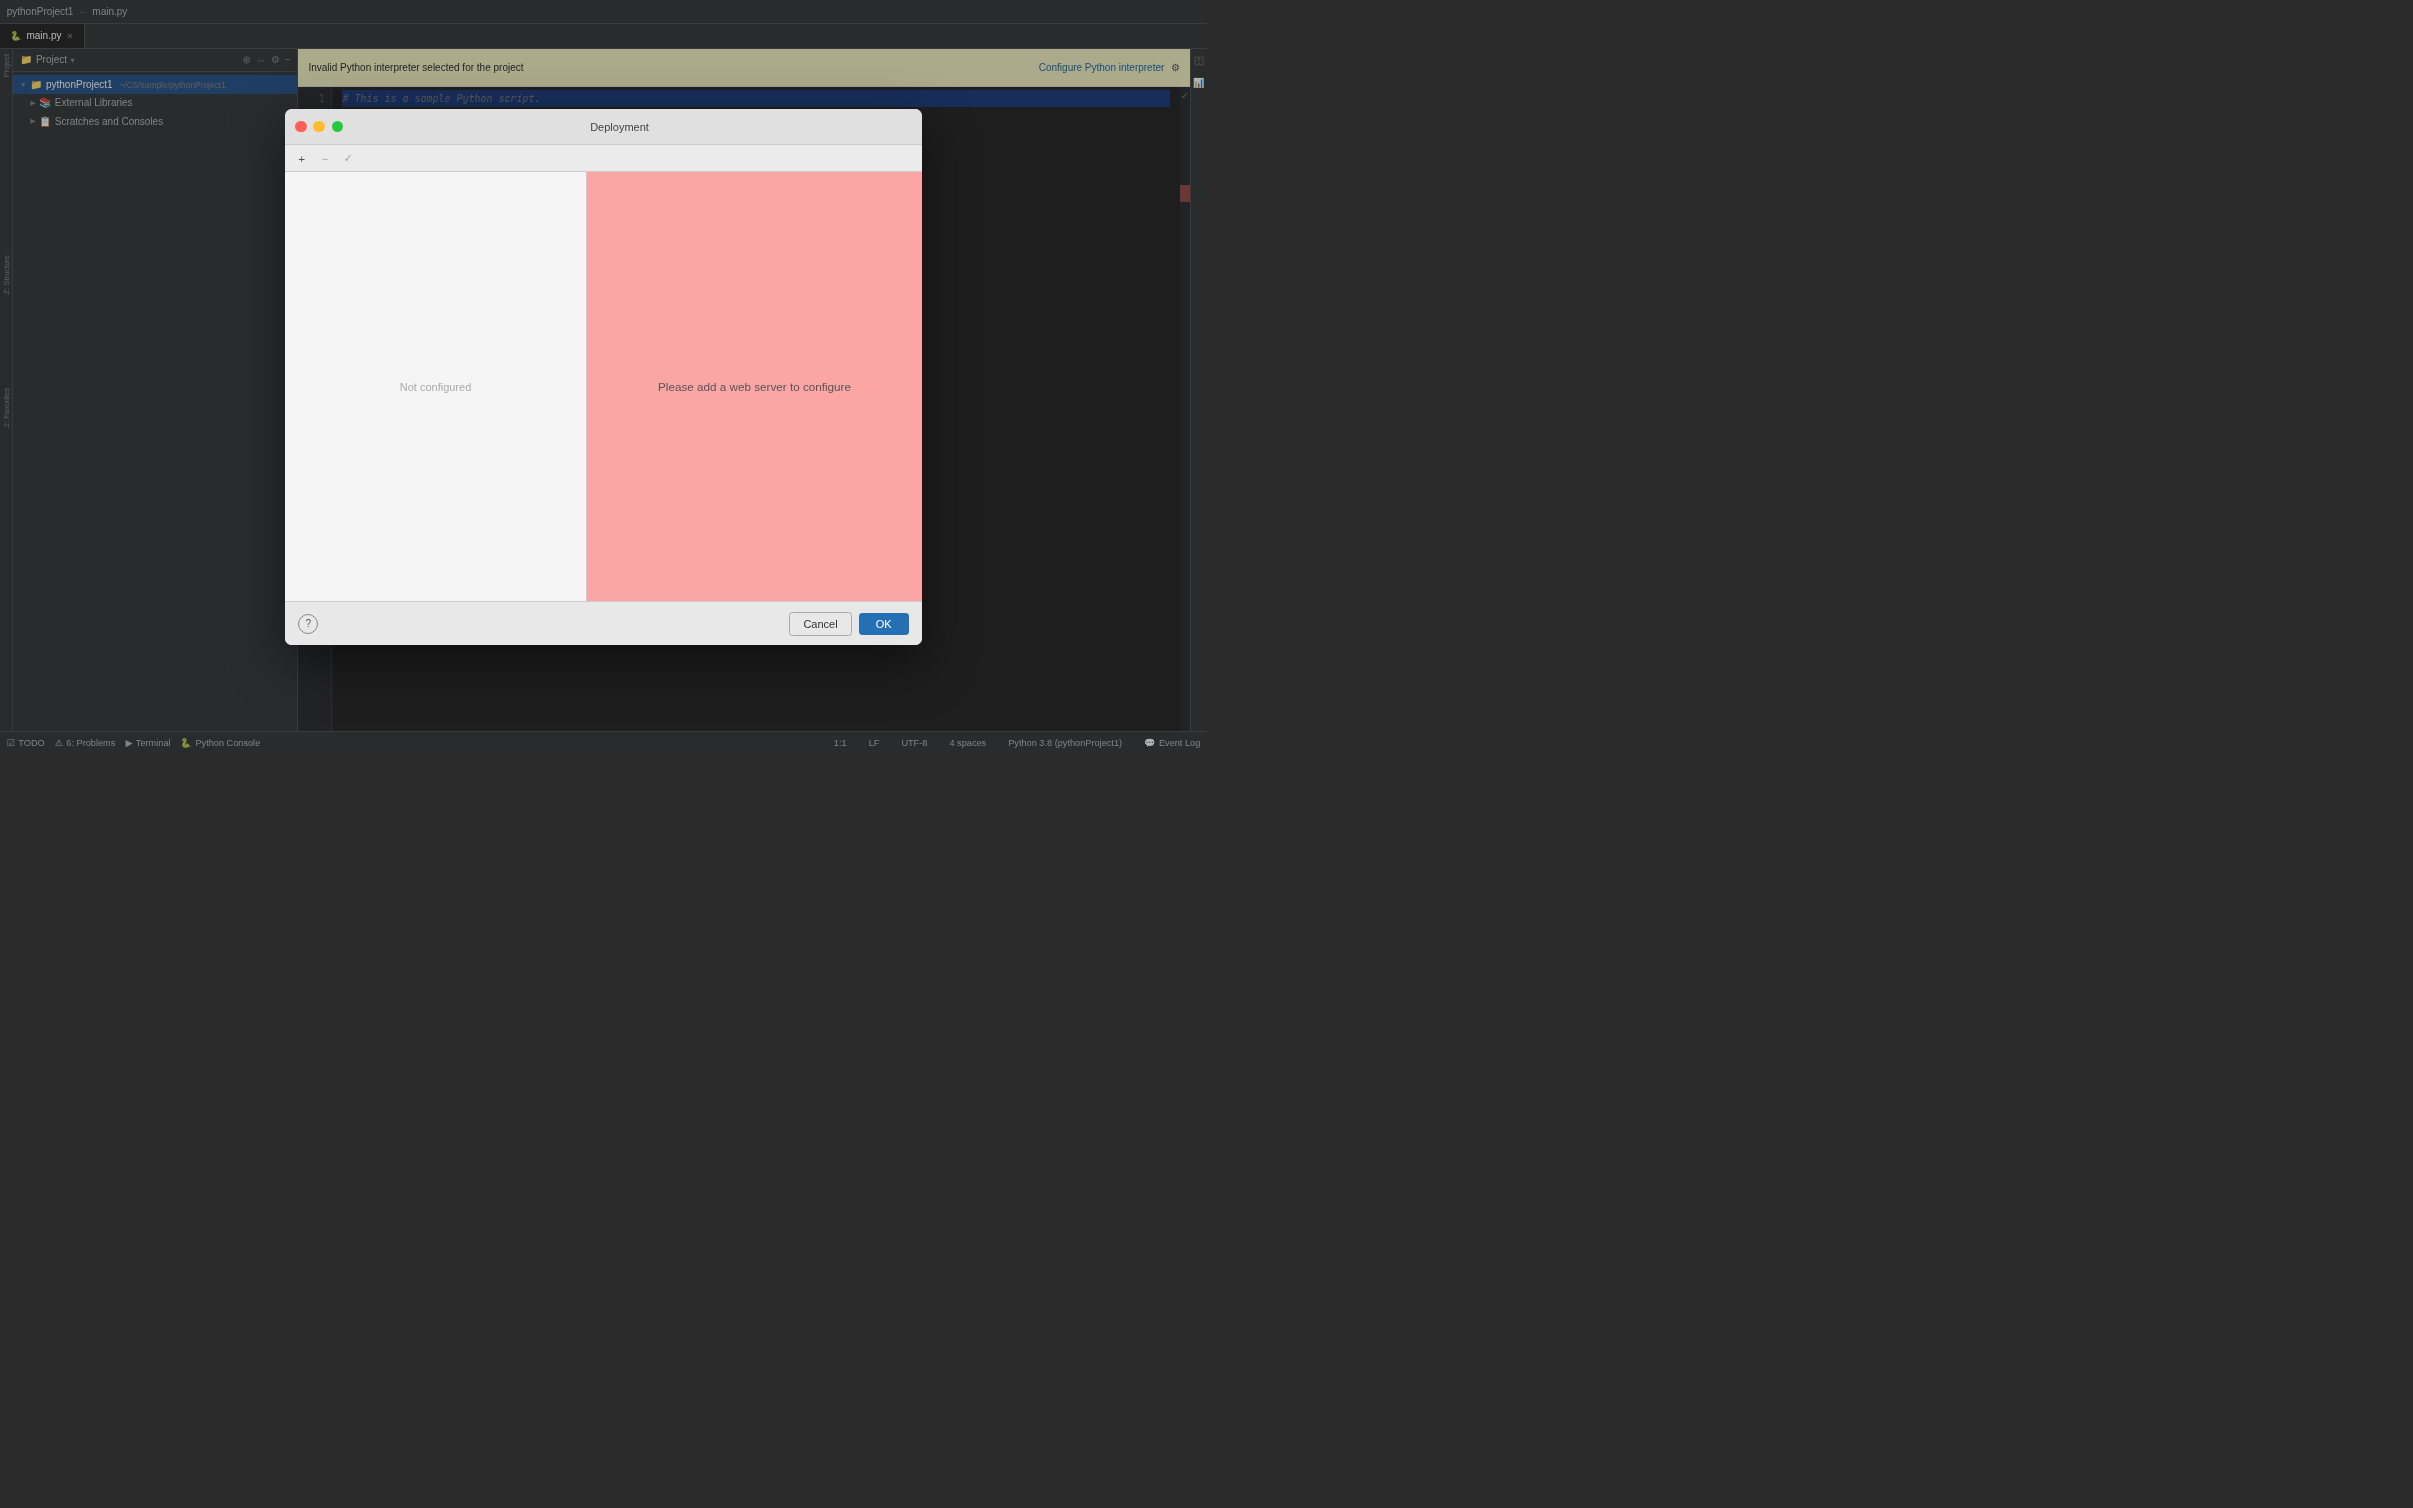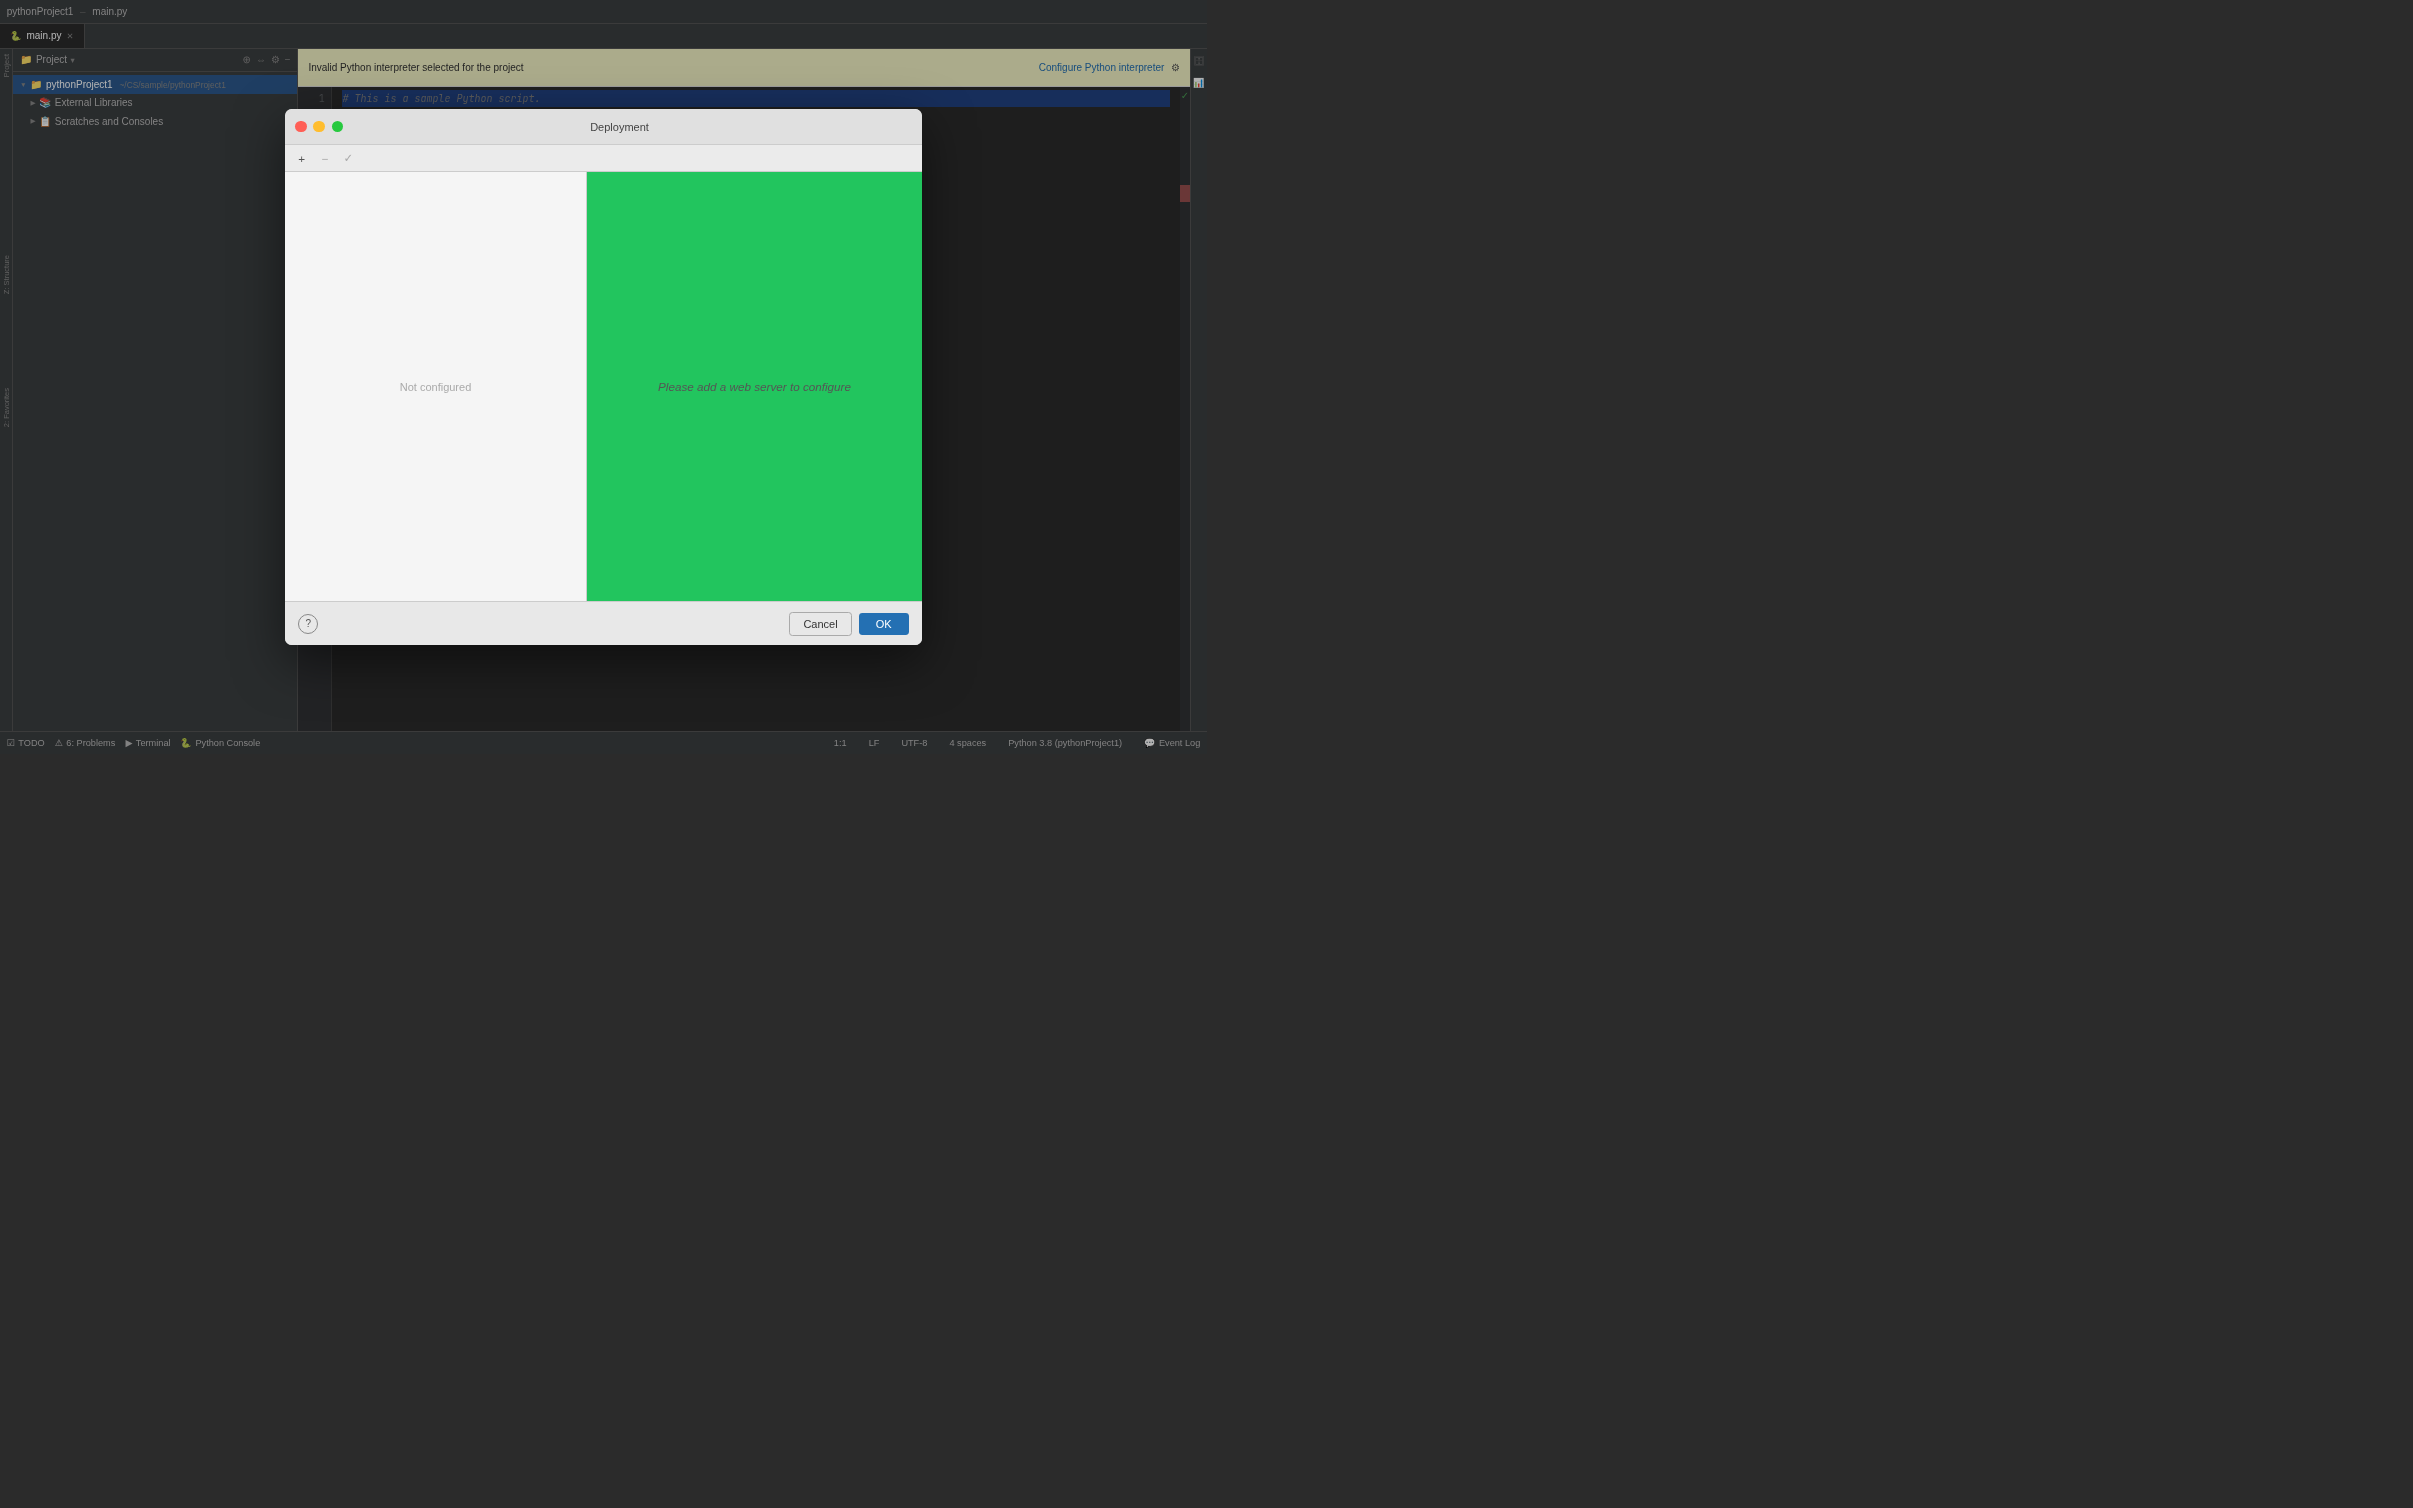--- a/index.html
+++ b/index.html
@@ -342,25 +342,24 @@
       align-items: center;
       justify-content: center;
     }
     .not-configured-text {
       color: #aaa;
       font-size: 11px;
     }
 
     .dialog-right {
       flex: 1;
-      background: #22c55e;
+      background: #fca5a5;
       display: flex;
       align-items: center;
       justify-content: center;
-      font-style: italic;
     }
     .add-server-text {
       color: #555;
       font-size: 11.7px;
     }
 
     .dialog-footer {
       height: 44px;
       background: #e8e8e8;
       display: flex;

